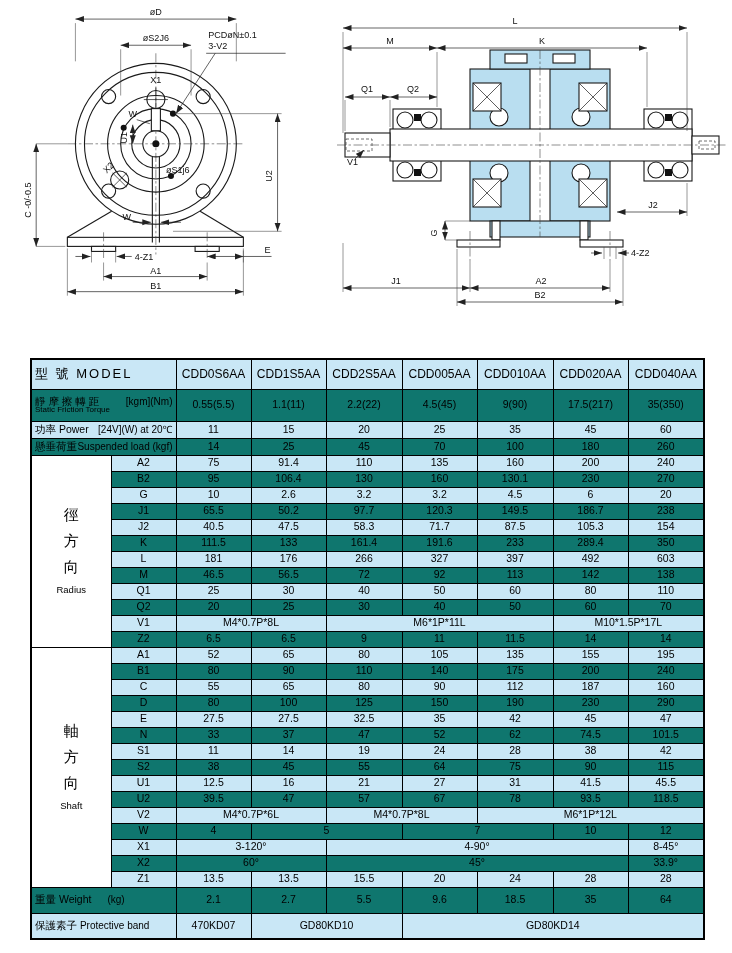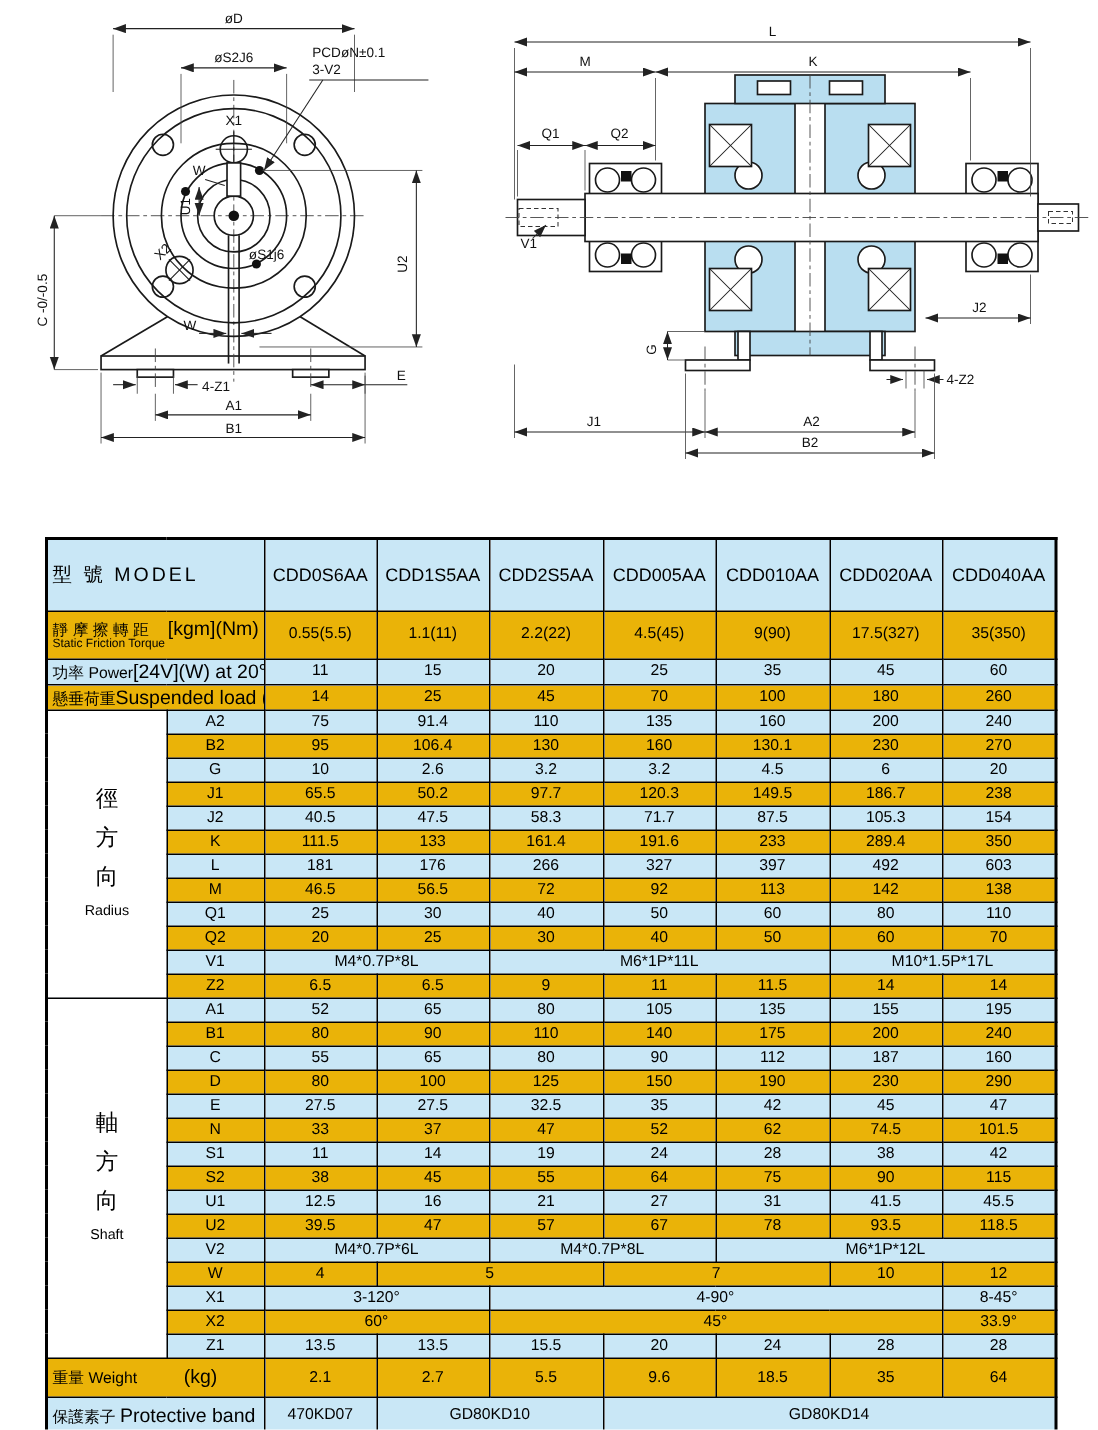--- a/index.html
+++ b/index.html
@@ -15,31 +15,31 @@
   .dim{stroke:#222;stroke-width:.7;fill:none}
   .d2{marker-start:url(#ar);marker-end:url(#ar)}
   .de{marker-end:url(#ar)}
   .ext{stroke:#444;stroke-width:.55;fill:none}
   .cl{stroke:#444;stroke-width:.6;stroke-dasharray:9 2.5 2.5 2.5;fill:none}
   .dsh{stroke:#333;stroke-width:.7;stroke-dasharray:3 2;fill:none}
 
   table{position:absolute;left:30px;top:358px;width:673px;border-collapse:collapse;table-layout:fixed;border:2px solid #000}
   td{border:1px solid #000;text-align:center;font-size:10.5px;line-height:1.05;padding:0;overflow:hidden;white-space:nowrap}
   tr{height:16px}
-  tr.hdr{height:48px} tr.torq{height:32px} tr.spec{height:17px} tr.wgt{height:26px} tr.prot{height:26px}
-  tr.rb{background:#c9e7f6} tr.rw{background:#eab308}
+  tr.hdr{height:30px} tr.torq{height:32px} tr.spec{height:17px} tr.wgt{height:26px} tr.prot{height:26px}
+  tr.rb{background:#c9e7f6} tr.rw{background:#0f766e}
   td.sec{background:#fff;vertical-align:middle}
   td.lab{text-align:left;padding:1px 3px}
   .mhead{font-size:13px;letter-spacing:2px}
   .mcell{font-size:12px}
   .l1{display:flex;justify-content:space-between;align-items:baseline}
   .lz{font-size:10.5px}
-  .lu{font-size:13px}
+  .lu{font-size:10px}
   .le{font-size:8px;margin-top:-1px}
-  .wlab .lu{margin-left:31px}
+  .wlab .lu{margin-left:16px}
   .secwrap{display:flex;flex-direction:column;align-items:center;gap:11px}
   .secch{font-size:15px;line-height:1}
   .secen{font-size:9.5px}
   td.sub{font-size:10.5px}
 </style>
 </head>
 <body>
 
 <div class="page">
 
@@ -359,21 +359,21 @@
               <span class="lz">靜 摩 擦 轉 距</span>
               <span class="lu">[kgm](Nm)</span>
             </div>
             <div class="le">Static Friction Torque</div>
           </td>
           <td>0.55(5.5)</td>
           <td>1.1(11)</td>
           <td>2.2(22)</td>
           <td>4.5(45)</td>
           <td>9(90)</td>
-          <td>17.5(327)</td>
+          <td>17.5(217)</td>
           <td>35(350)</td>
         </tr>
         <tr class="rb spec">
           <td class="lab" colspan="2">
             <div class="l1">
               <span class="lz">功率 Power</span>
               <span class="lu">[24V](W) at 20℃</span>
             </div>
           </td>
           <td>11</td>

